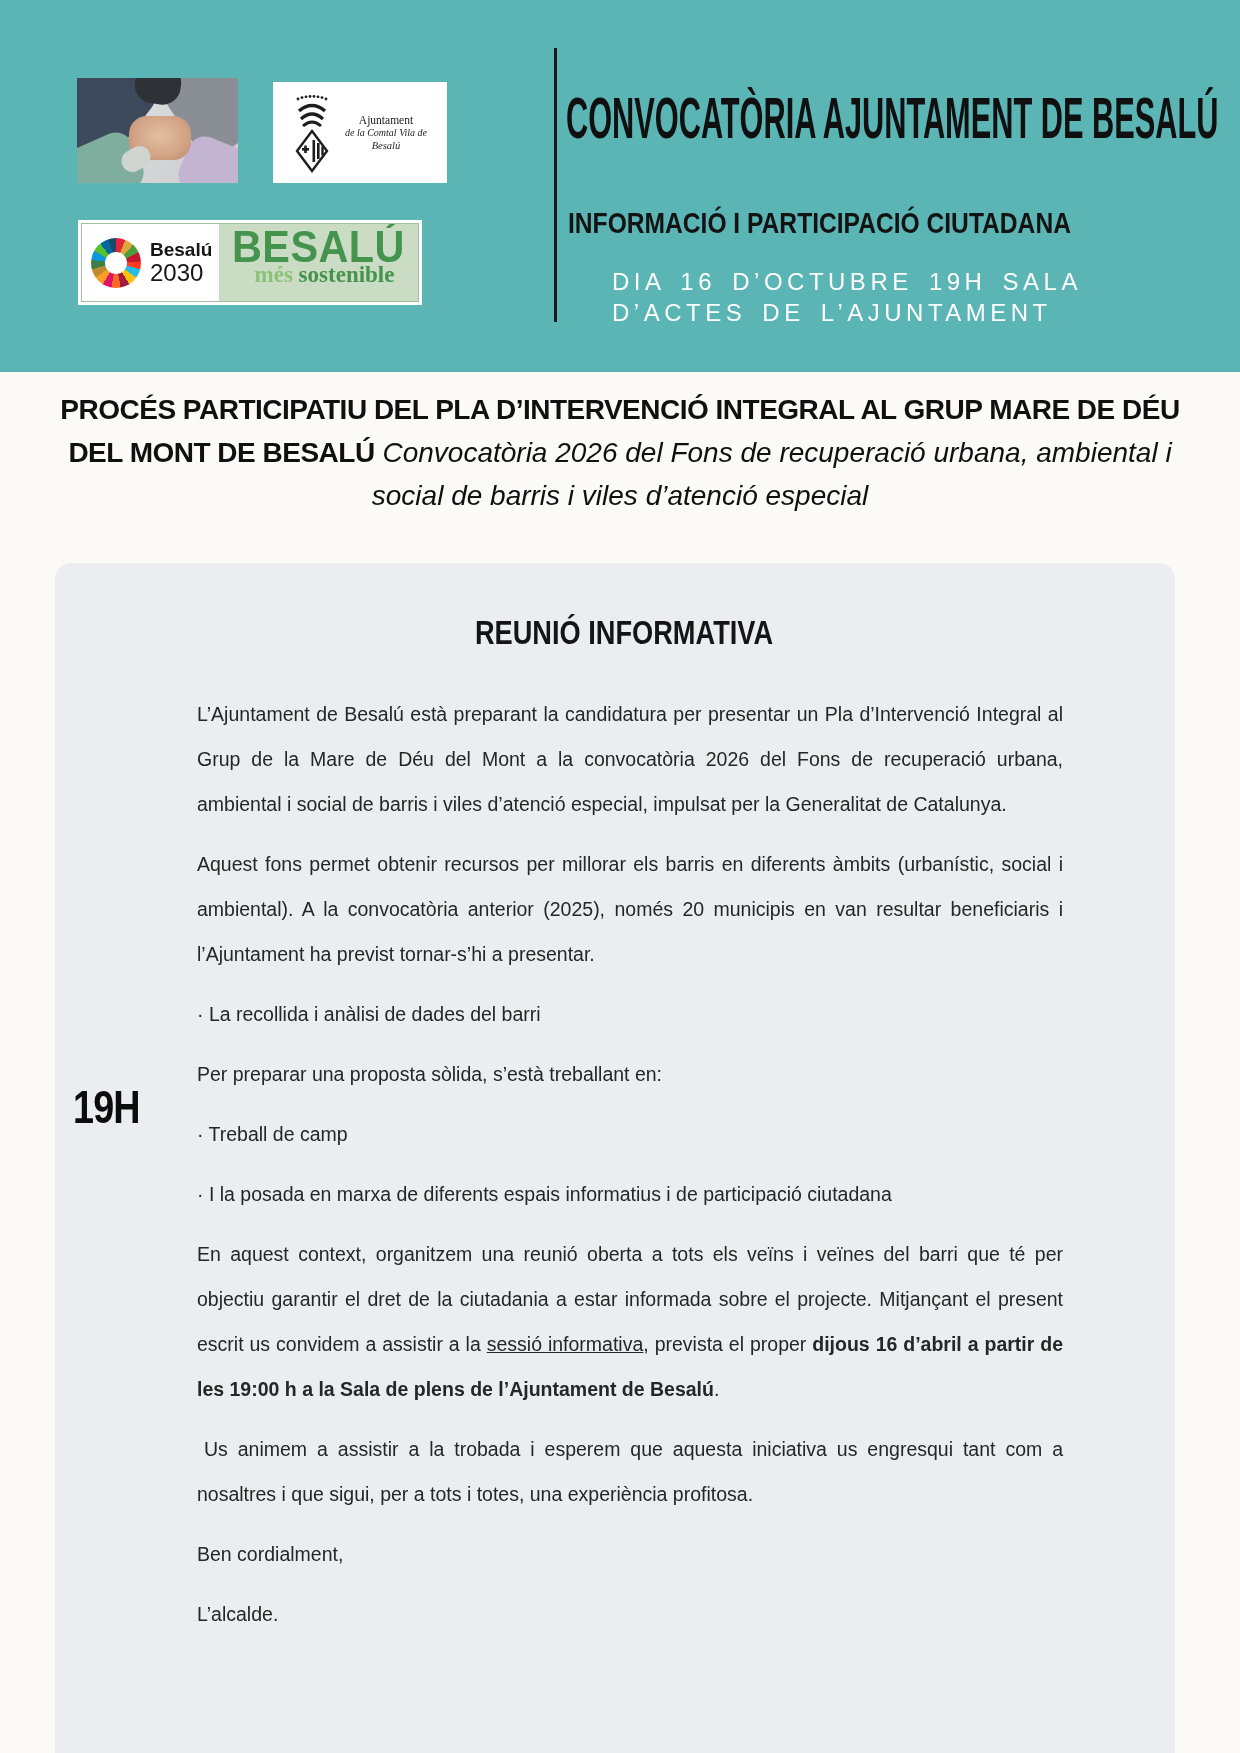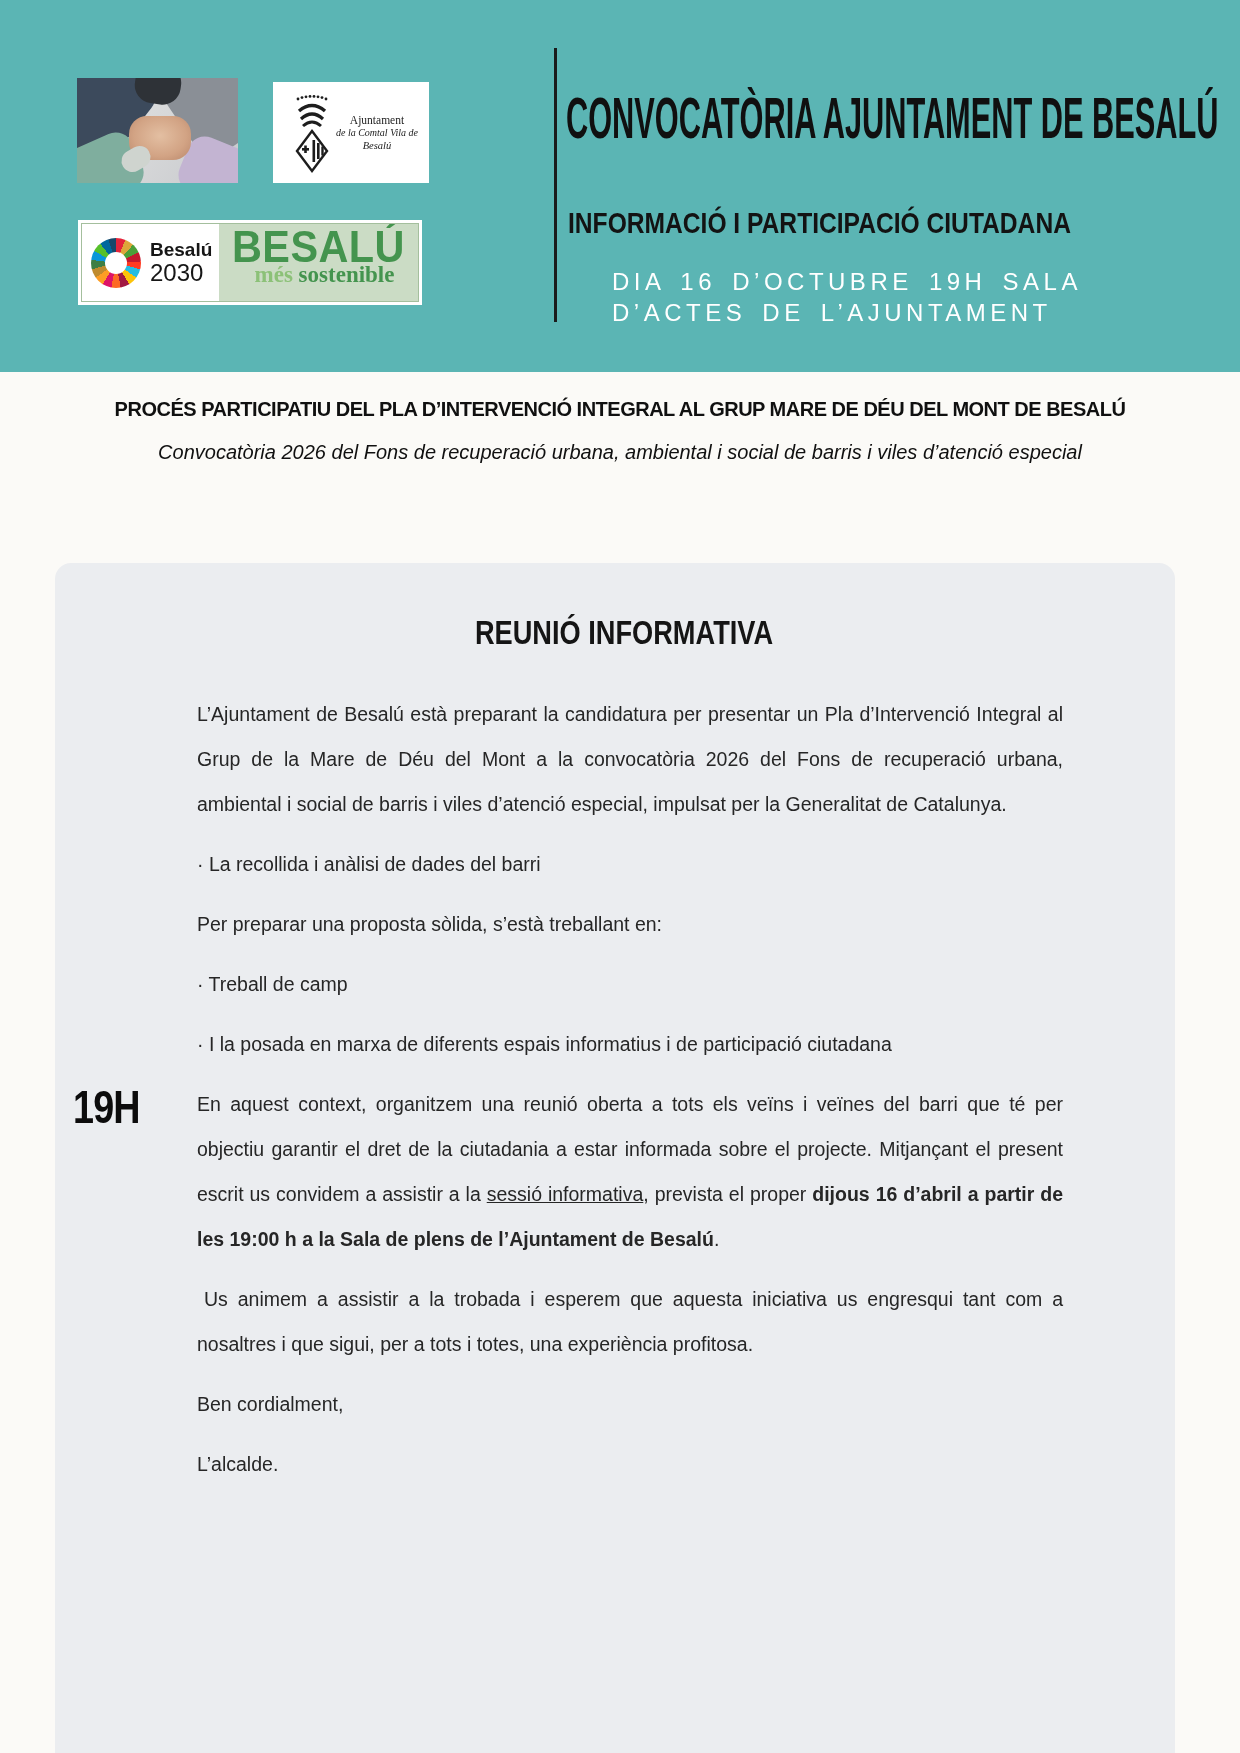--- a/index.html
+++ b/index.html
@@ -17,21 +17,21 @@
   .ph-frame  { left:-8px; top:-6px; width:70px; height:46px; background:linear-gradient(180deg,#f4f3f1,#dfdedd); transform:rotate(-18deg); border-radius:4px;}
   .ph-arm1   { left:-18px; top:-20px; width:78px; height:110px; background:#3c4a5c; transform:rotate(38deg); }
   .ph-arm2   { left:96px;  top:-26px; width:86px; height:96px;  background:#8a8f96; transform:rotate(-34deg); }
   .ph-head   { left:58px;  top:-14px; width:46px; height:40px;  background:#2e3237; transform:rotate(8deg); }
   .ph-arm3   { left:-24px; top:64px;  width:88px; height:60px;  background:#7fae9e; transform:rotate(-24deg); }
   .ph-arm4   { left:104px; top:66px;  width:80px; height:58px;  background:#c3b4d2; transform:rotate(22deg); }
   .ph-hands  { left:52px;  top:38px;  width:62px; height:44px;  background:radial-gradient(ellipse at 50% 45%,#e3bfa2 0%,#d2a384 60%,#b9876b 100%); border-radius:50%; }
   .ph-cuff   { left:44px;  top:70px;  width:30px; height:22px;  background:#cfd4cf; transform:rotate(-30deg); }
 
   
-  .crest-box { position:absolute; left:273px; top:82px; width:156px; height:101px; background:#ffffff;
+  .crest-box { position:absolute; left:273px; top:82px; width:174px; height:101px; background:#ffffff;
                display:flex; align-items:center; }
   .crest-svg { margin-left:20px; flex:0 0 auto; }
   .crest-text { flex:1; text-align:center; font-family:"Liberation Serif", serif; color:#1c1c1c; line-height:1.25; padding-right:6px; }
   .crest-text .l1 { font-size:11.5px; }
   .crest-text .l2 { font-size:10px; font-style:italic; }
   .crest-text .l3 { font-size:10.5px; font-style:italic; }
 
   
   .banner { position:absolute; left:78px; top:220px; width:344px; height:85px; background:#ffffff; padding:3px; }
   .banner-inner { width:100%; height:100%; border:1px solid #a4bf9d; display:flex; }
@@ -51,21 +51,21 @@
   .divider { position:absolute; left:554px; top:48px; width:3px; height:274px; background:#1b1b1b; }
   .h-title { position:absolute; left:566px; top:84px; font-size:58px; font-weight:bold; color:#101010;
              white-space:nowrap; letter-spacing:0; transform:scaleX(0.53); transform-origin:left top; }
   .h-sub   { position:absolute; left:568px; top:206px; font-size:30px; font-weight:bold; color:#131313;
              white-space:nowrap; transform:scaleX(0.82); transform-origin:left top; }
   .h-date  { position:absolute; left:568px; top:266px; width:575px; font-size:24px; color:#ffffff;
              letter-spacing:4.5px; word-spacing:5px; line-height:31px;margin-left:44px; }
 
   
   .intro-title { position:absolute; left:60px; top:388px; width:1120px; text-align:center;
-                 font-size:20px; line-height:43px; color:#101010; }
+                 font-size:28px; line-height:43px; color:#101010; }
   .intro-title .bold { font-weight:bold; letter-spacing:-0.5px; }
   .intro-title .ital { font-style:italic; }
 
   
   .card { position:absolute; left:55px; top:563px; width:1120px; height:1239px;
           background:#ebedf0; border-radius:16px; padding:26px 112px 0 130px; }
   .card-heading { text-align:center; margin-top:24px; font-size:34px; font-weight:bold; color:#151515;
                   transform:scaleX(0.8); transform-origin:center top; }
   .card p { font-size:19.5px; line-height:45px; color:#262626; text-align:justify; margin:15px 0 0 12px; }
   .card p.first { margin-top:40px; }
@@ -149,20 +149,21 @@
   <div class="intro-title">
     <span class="bold">PROCÉS PARTICIPATIU DEL PLA D’INTERVENCIÓ INTEGRAL AL GRUP MARE DE DÉU DEL MONT DE BESALÚ</span>
     <span> </span>
     <span class="ital">Convocatòria 2026 del Fons de recuperació urbana, ambiental i social de barris i viles d’atenció especial</span>
   </div>
 
   <div class="card">
     <div class="card-heading">REUNIÓ INFORMATIVA</div>
 
     <p class="first">L’Ajuntament de Besalú està preparant la candidatura per presentar un Pla d’Intervenció Integral al Grup de la Mare de Déu del Mont a la convocatòria 2026 del Fons de recuperació urbana, ambiental i social de barris i viles d’atenció especial, impulsat per la Generalitat de Catalunya.</p>
+    <p>Aquest fons permet obtenir recursos per millorar els barris en diferents àmbits (urbanístic, social i ambiental). A la convocatòria anterior (2025), només 20 municipis en van resultar beneficiaris i l’Ajuntament ha previst tornar-s’hi a presentar.</p>
     <p>· La recollida i anàlisi de dades del barri</p>
 
     <p>Per preparar una proposta sòlida, s’està treballant en:</p>
     <p>· Treball de camp</p>
     <p>· I la posada en marxa de diferents espais informatius i de participació ciutadana</p>
 
     <p><span>En aquest context, organitzem una reunió oberta a tots els veïns i veïnes del barri que té per objectiu garantir el dret de la ciutadania a estar informada sobre el projecte. Mitjançant el present escrit us convidem a assistir a la </span><span class="und">sessió informativa</span><span>, prevista el proper </span><span class="bld">dijous 16 d’abril a partir de les 19:00 h a la Sala de plens de l’Ajuntament de Besalú</span><span>.</span></p>
 
     <p class="indent">Us animem a assistir a la trobada i esperem que aquesta iniciativa us engresqui tant com a nosaltres i que sigui, per a tots i totes, una experiència profitosa.</p>
 

